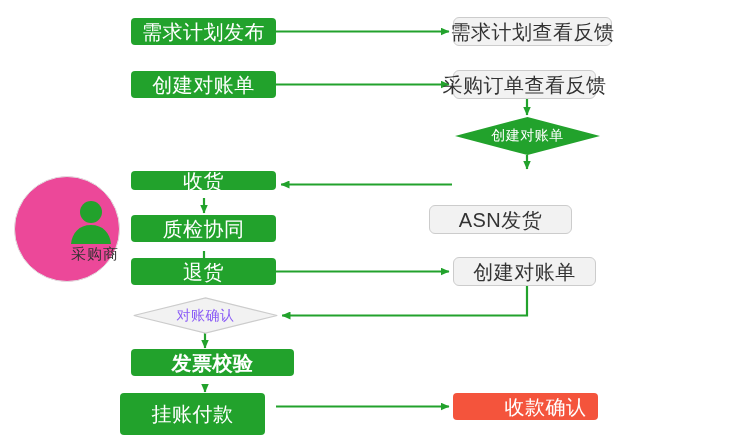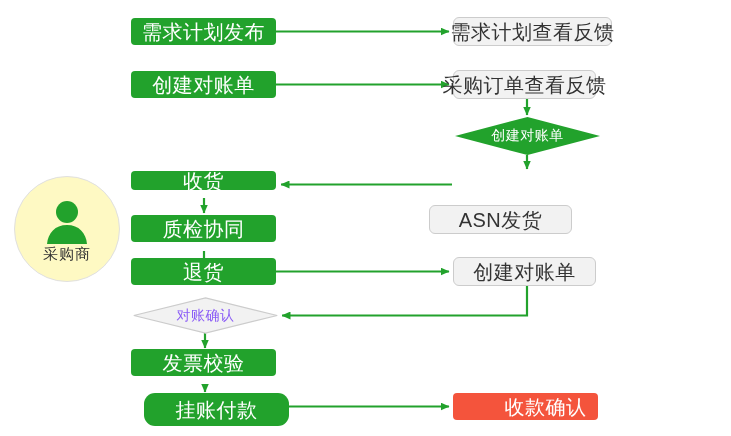--- a/index.html
+++ b/index.html
@@ -70,25 +70,25 @@
     pointer-events: none;
   }
   .diamond-wrap.green .dlabel { color: #ffffff; }
   .diamond-wrap.gray  .dlabel { color: #8b5cf6; }
 
   .actor {
     position: absolute;
     width: 104px;
     height: 104px;
     border-radius: 50%;
-    background: #fef9c3;
+    background: #ec4899;
     border: 1px solid #e0e0e0;
     display: flex;
     flex-direction: column;
-    align-items: center;
+    align-items: flex-end;
     justify-content: center;
   }
   .actor .glyph {
     width: 56px;
     height: 50px;
     display: flex;
     align-items: flex-end;
     justify-content: center;
     margin-bottom: 1px;
   }
@@ -173,19 +173,19 @@
 
   <div class="node green" style="left:131px; top:258px; width:145px; height:27px;">退货</div>
 
   <div class="diamond-wrap gray" style="left:133px; top:297px; width:145px; height:37px;">
     <svg viewBox="0 0 145 37" width="145" height="37">
       <polygon points="72.5,0.8 144.2,18.5 72.5,36.2 0.8,18.5" fill="#f2f2f2" stroke="#cccccc" stroke-width="1.2"></polygon>
     </svg>
     <div class="dlabel">对账确认</div>
   </div>
 
-  <div class="node green" style="left:131px; top:349px; width:145px; height:27px;">发票校验</div>
+  <div class="node green" style="left:131px; top:349px; width:163px; height:27px;font-weight:bold;">发票校验</div>
 
-  <div class="node green" style="left:144px; top:393px; width:145px; height:33px;border-radius:11px;">挂账付款</div>
+  <div class="node green" style="left:120px; top:393px; width:145px; height:42px;">挂账付款</div>
 
   <div class="node orange" style="left:453px; top:393px; width:145px; height:27px;padding-left:40px;">收款确认</div>
 
 </div>
 
 </body></html>

